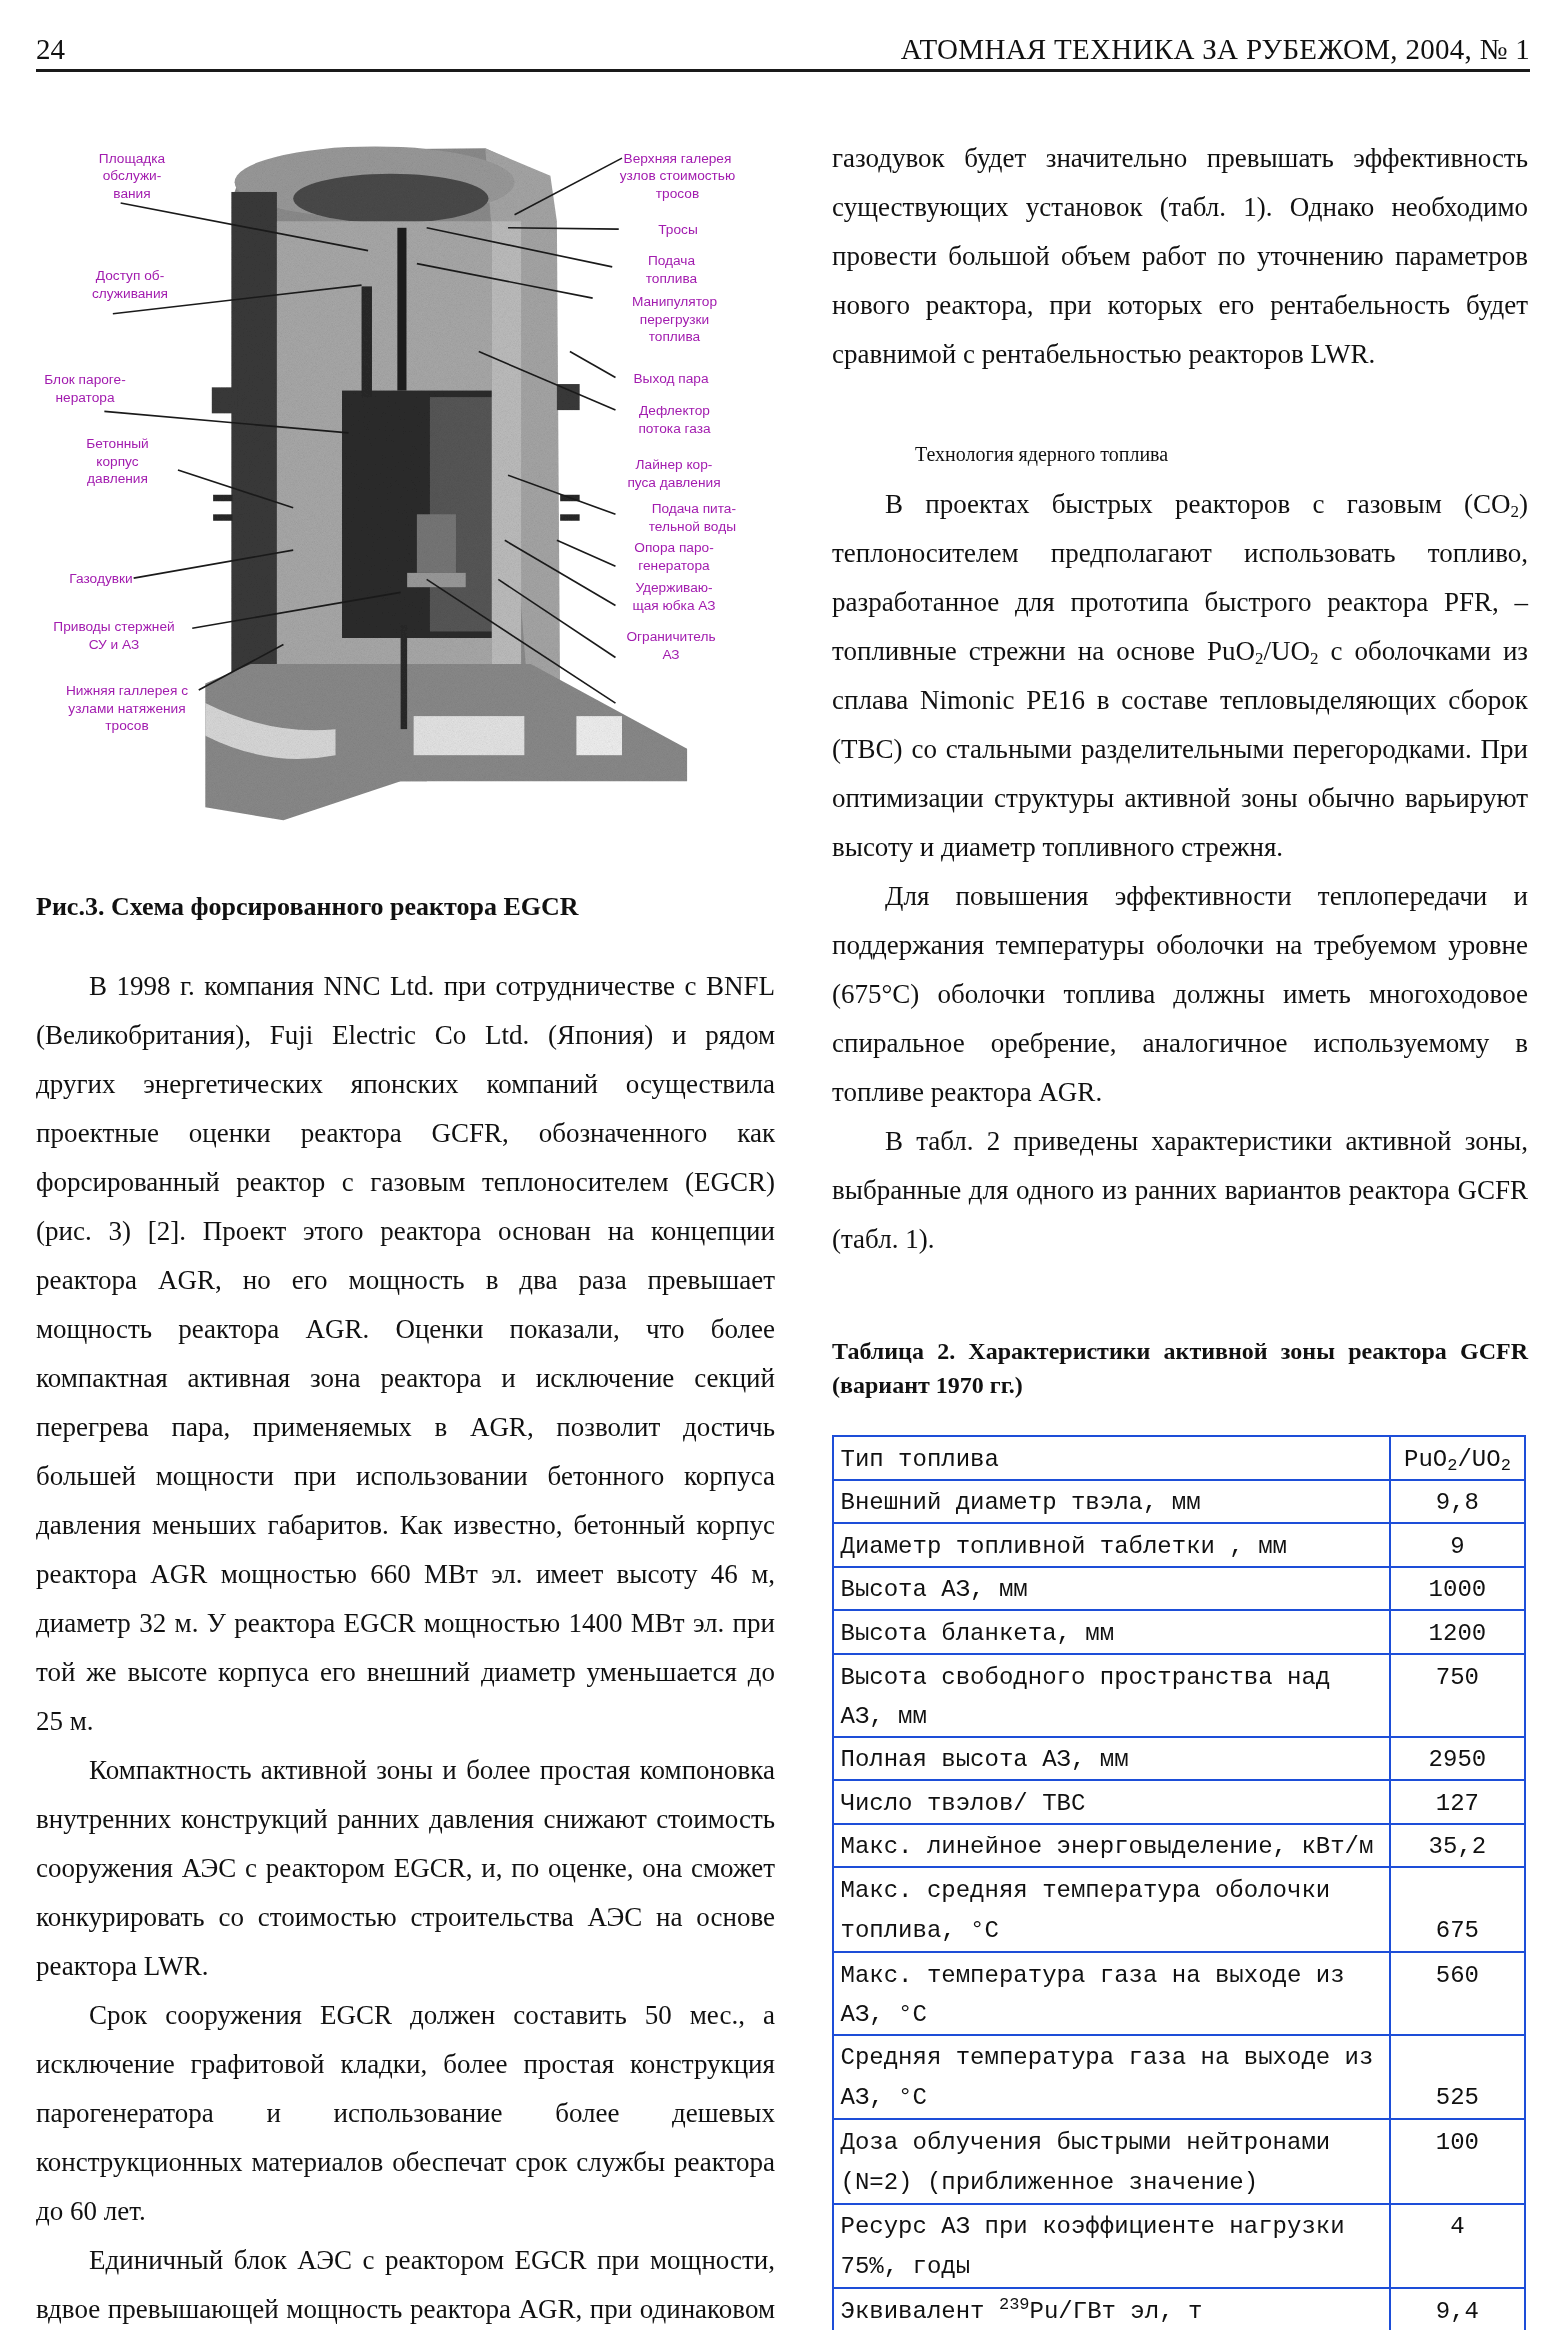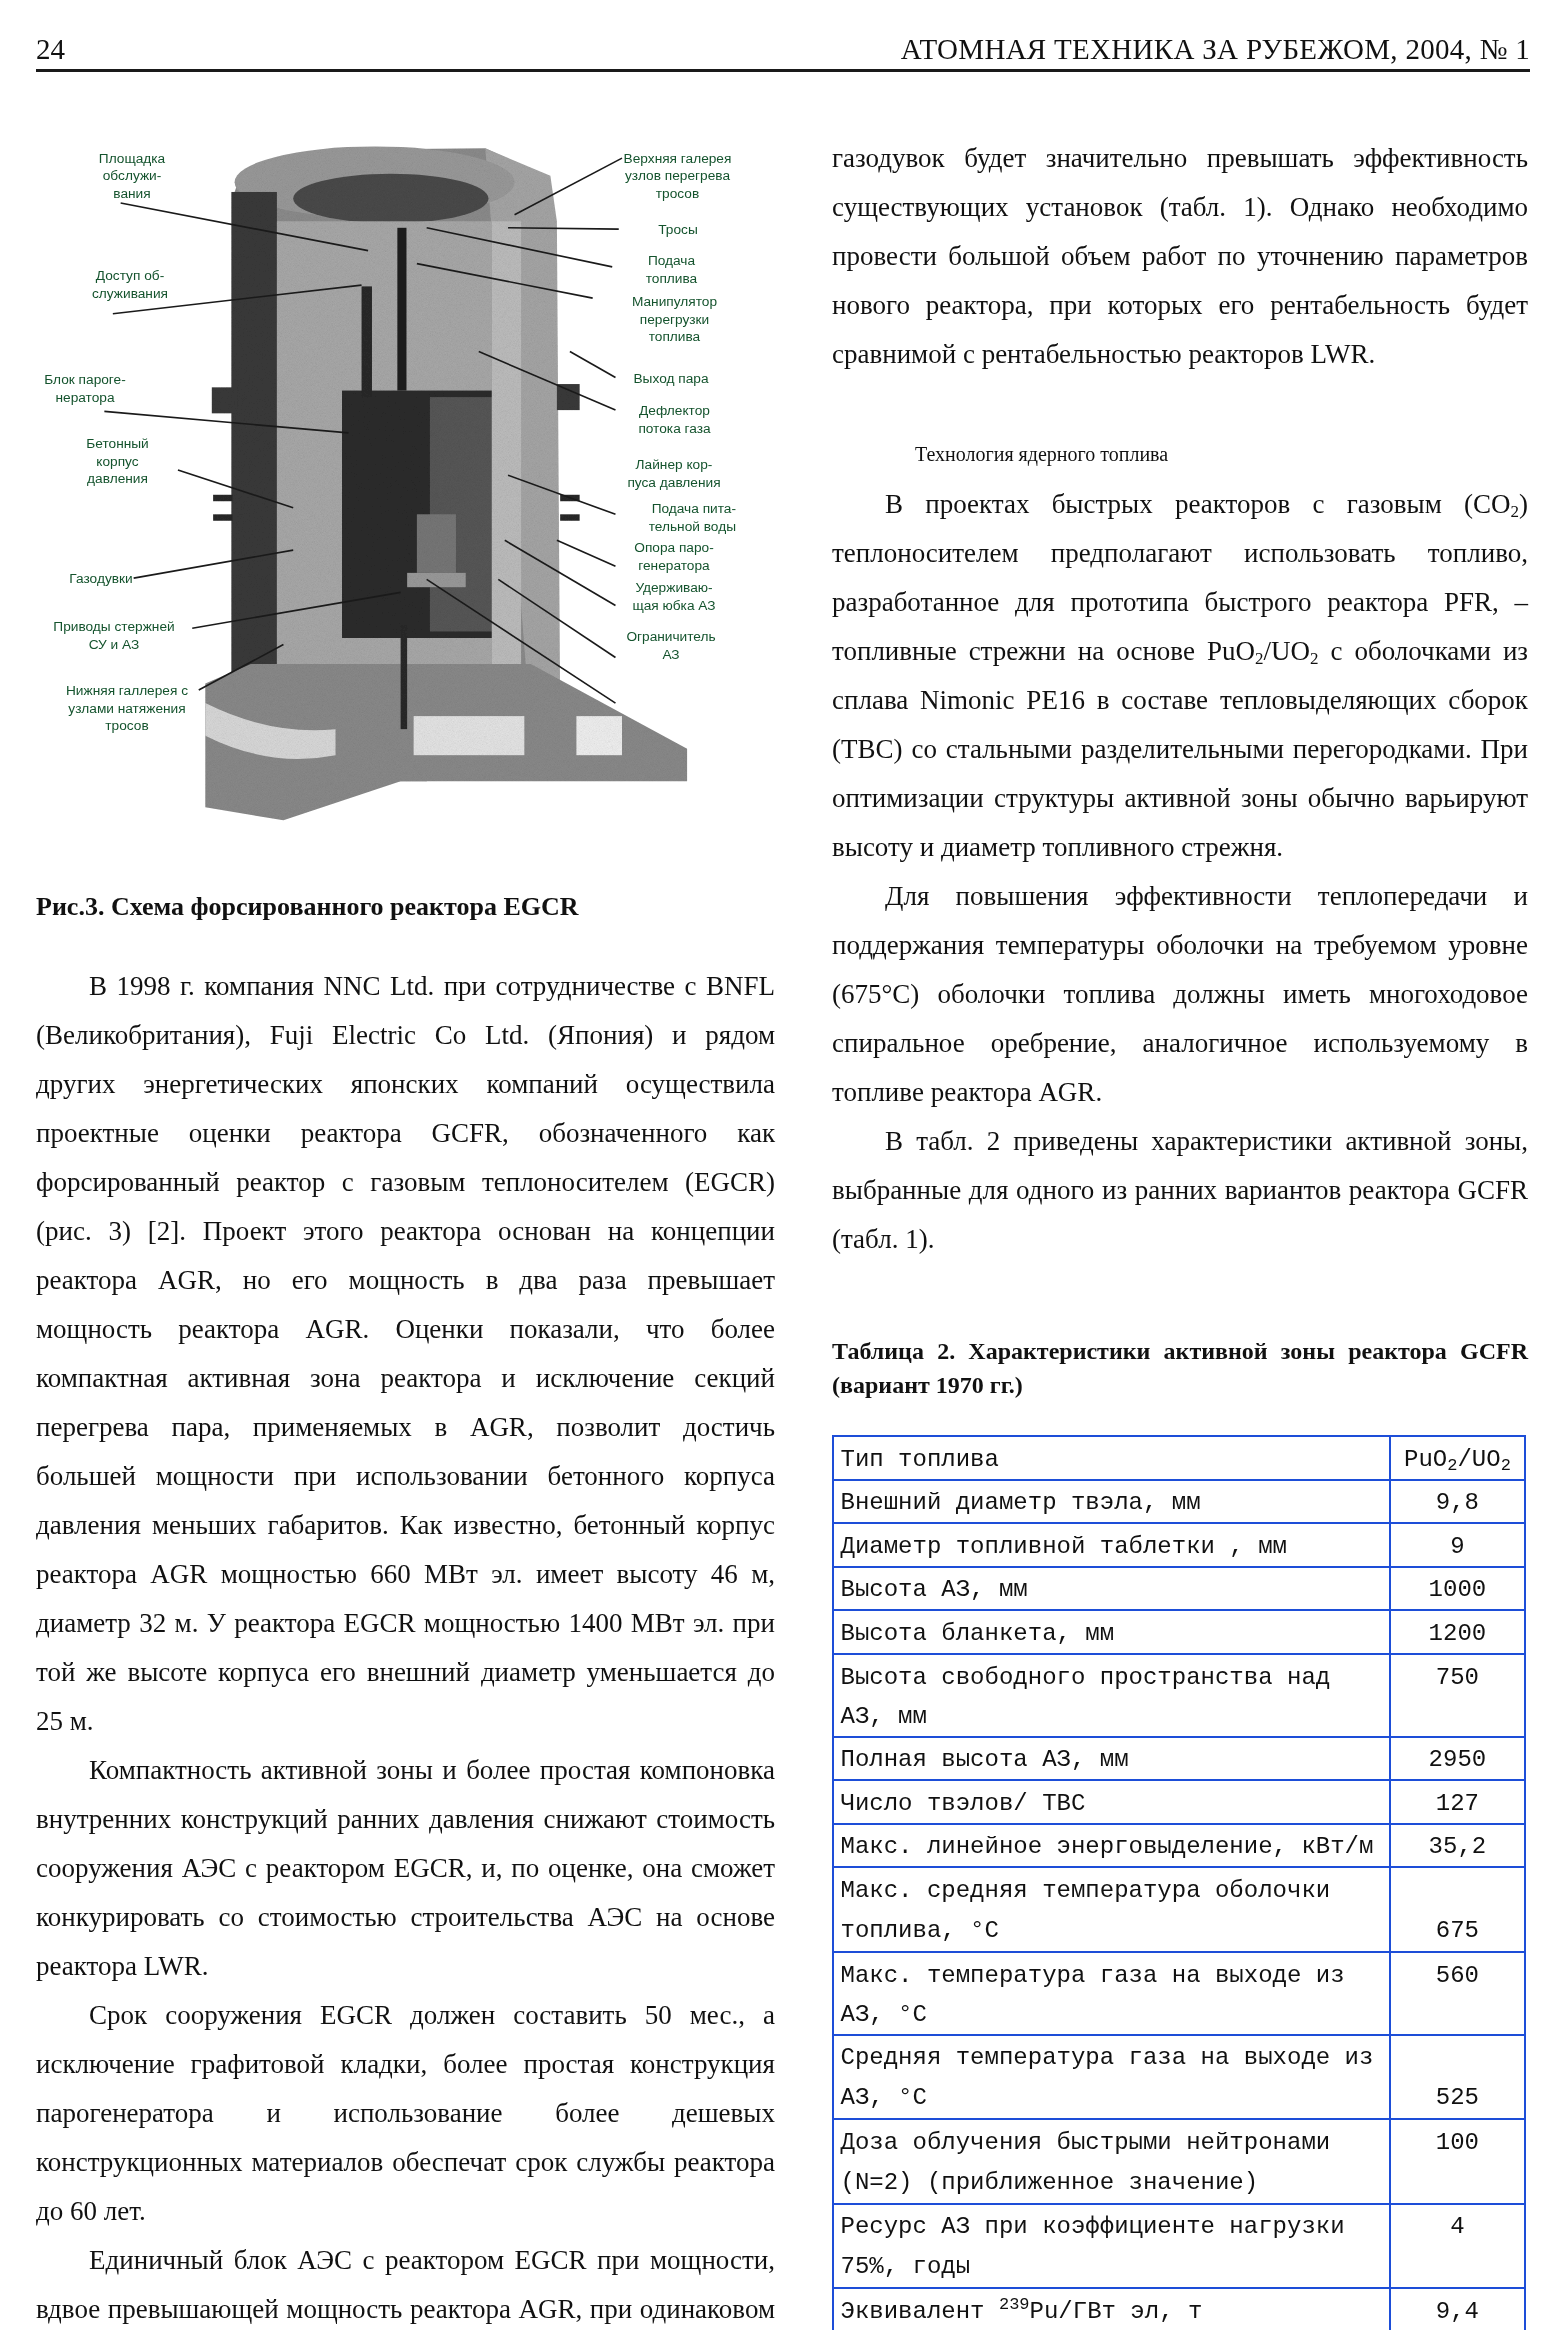--- a/index.html
+++ b/index.html
@@ -16,21 +16,21 @@
 
   p.body { margin: 0; font-size: 27px; line-height: 49px; text-align: justify; }
   p.indent { text-indent: 53px; }
   sub { font-size: 17px; vertical-align: -3.9px; line-height: 0; }
   sup { font-size: 17px; vertical-align: 9px; line-height: 0; text-align: center; }
 
   
   .figure { position: relative; width: 739px; height: 736px; }
   .fig-svg { position: absolute; left: 0; top: 0; }
   .lbl { position: absolute; font-family: "Liberation Sans", "DejaVu Sans", sans-serif;
-         font-size: 13.7px; line-height: 17.6px; color: #14532d; text-align: center; white-space: pre-line; }
+         font-size: 13.7px; line-height: 17.6px; color: #a21caf; text-align: center; white-space: pre-line; }
   .caption { font-weight: bold; font-size: 26px; margin: 26px 0 40px 0; }
 
   .section-title { font-weight: normal; font-size: 20px; margin: 56px 0 6px 83px; line-height: 39px; }
 
   .table-caption { font-weight: bold; font-size: 24px; line-height: 34px; margin: 70px 0 33px 0; text-align: justify; }
 
   table.data { border-collapse: collapse; width: 694px; margin-left: 0; font-size: 24px; }
   table.data td { border: 2px solid #1d4ed8; padding: 2.6px 6.5px 0 6.5px; vertical-align: top; line-height: 39px; font-family: Liberation Mono, monospace; }
   table.data td.val { width: 128px; text-align: center; padding-left: 2px; padding-right: 2.6px; }
   table.data tr.tall td { line-height: 40px; }
@@ -132,21 +132,21 @@
 корпус
 давления</div>
     <div class="lbl" style="left:29px; top:440px; width:72px;">Газодувки</div>
     <div class="lbl" style="left:0px; top:488px; width:156px;">Приводы стержней
 СУ и АЗ</div>
     <div class="lbl" style="left:19.5px; top:552px; width:143px;">Нижняя галлерея с
 узлами натяжения
 тросов</div>
 
     <div class="lbl" style="left:573px; top:19.5px; width:137px;">Верхняя галерея
-узлов перегрева
+узлов стоимостью
 тросов</div>
     <div class="lbl" style="left:606px; top:91px; width:72px;">Тросы</div>
     <div class="lbl" style="left:593px; top:122px; width:85px;">Подача
 топлива</div>
     <div class="lbl" style="left:580px; top:163px; width:117px;">Манипулятор
 перегрузки
 топлива</div>
     <div class="lbl" style="left:583px; top:240px; width:104px;text-align:center;">Выход пара</div>
     <div class="lbl" style="left:583px; top:272px; width:111px;">Дефлектор
 потока газа</div>

